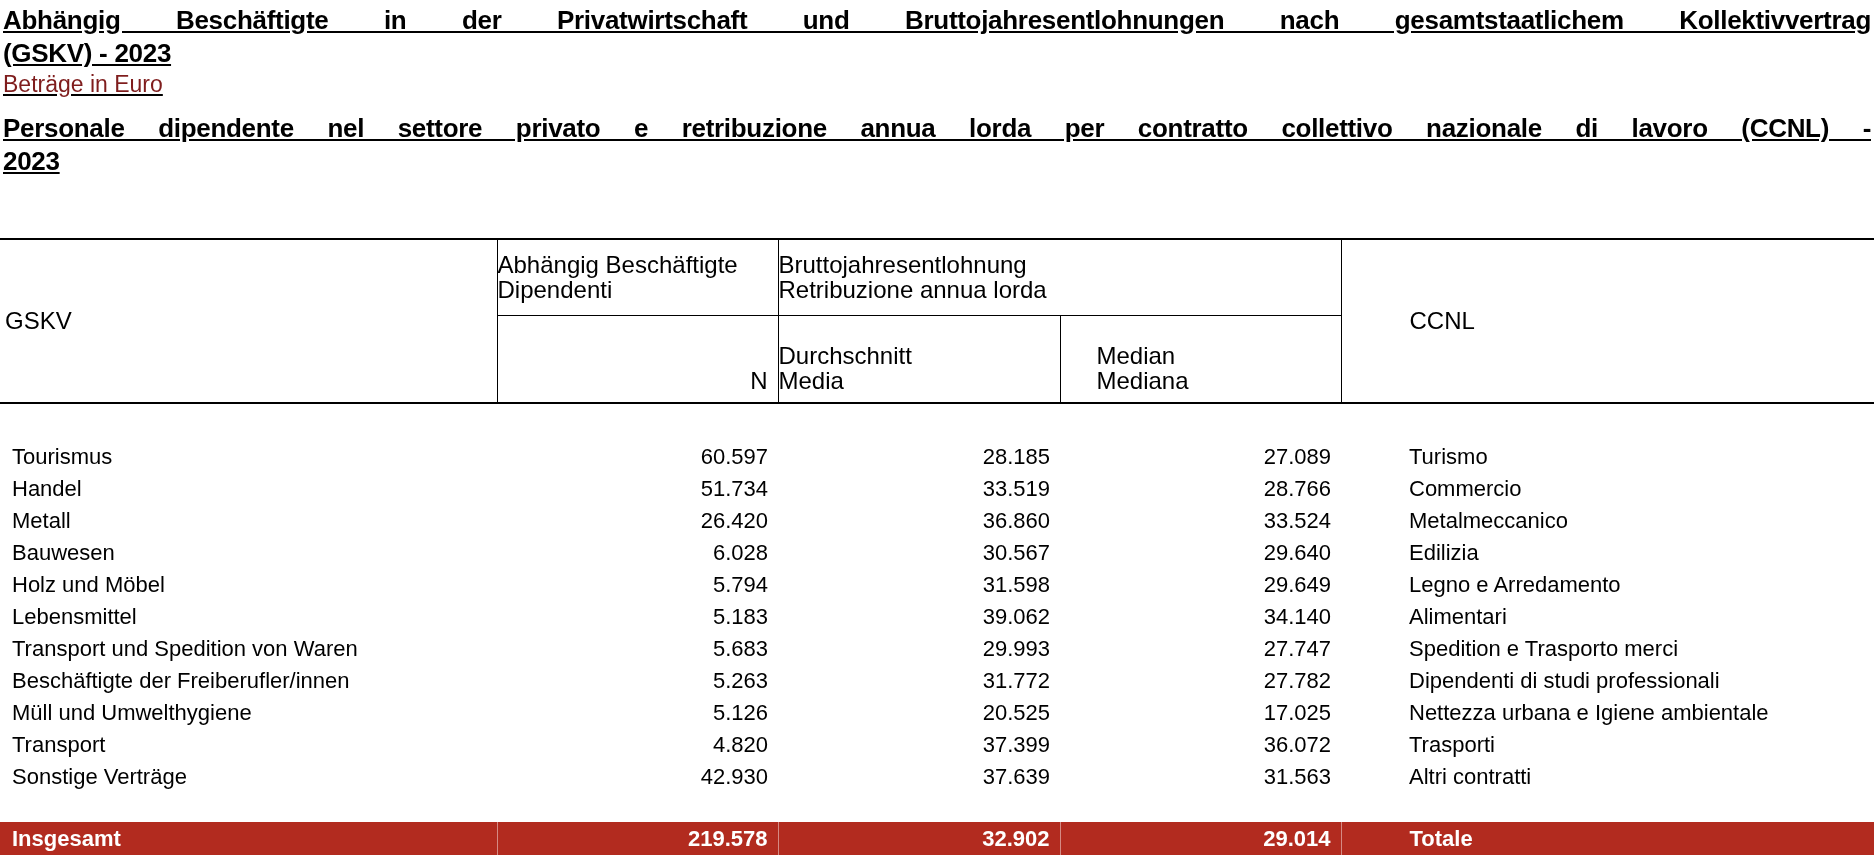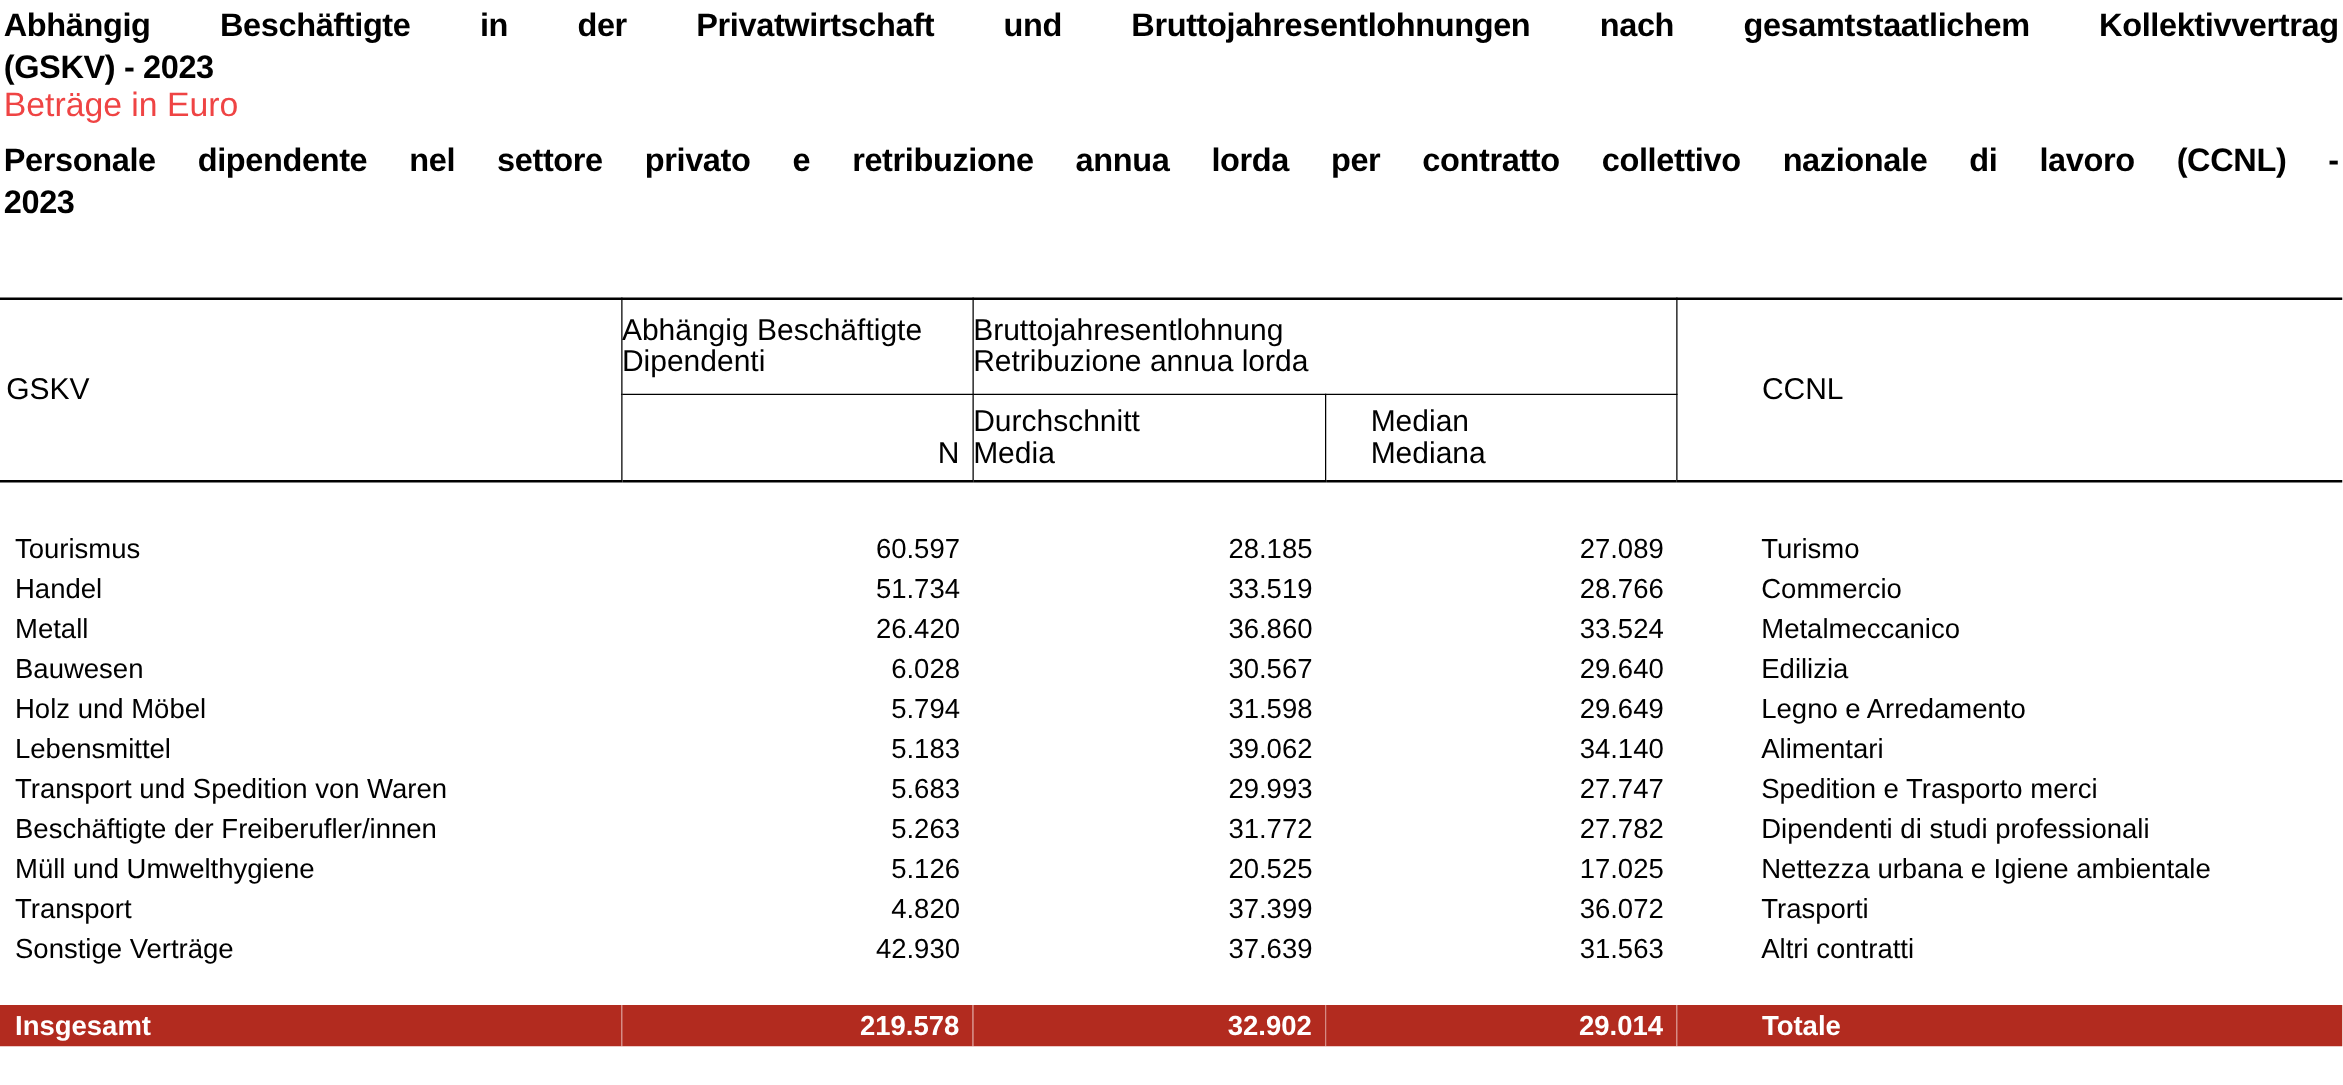--- a/index.html
+++ b/index.html
@@ -7,31 +7,31 @@
   body {
     width: 1874px;
     height: 868px;
     overflow: hidden;
     font-family: "Liberation Sans", sans-serif;
     color: #000;
   }
   .page { width: 1874px; }
 
   
-  .titles { padding: 4px 3px 0 3px; }
+  .titles { padding: 4px 3px 0 3px; text-decoration: underline; }
   .title {
     font-size: 26px;
     font-weight: bold;
     line-height: 33px;
     letter-spacing: -0.3px;
     color: #000;
   }
   .jline { display: block; text-align: justify; text-align-last: justify; word-spacing: 2px; }
   .line  { display: block; text-align: left; }
-  .subtitle { font-size: 27px; line-height: 28px; font-weight: normal; color: #ef4444; }
+  .subtitle { font-size: 23px; line-height: 28px; font-weight: normal; color: #7f1d1d; }
   .title-it { margin-top: 14px; }
 
   
   table.stat {
     width: 1874px;
     margin-top: 60px;
     border-collapse: collapse;
     table-layout: fixed;
     border-top: 2px solid #000;
   }
@@ -56,21 +56,21 @@
   }
   .th-group {
     height: 76px;
     text-align: center; vertical-align: middle;
     line-height: 25px;
     border-bottom: 1.5px solid #000;
   }
   .th-employees { border-right: 1.5px solid #000; }
   .th-gross     { border-right: 1.5px solid #000; }
   .th-sub {
-    height: 70px;
+    height: 88px;
     vertical-align: bottom;
     text-align: right;
     line-height: 25px;
     padding: 0 10px 9px 0;
     border-bottom: 2px solid #000;
   }
   .th-sub-n      { border-right: 1.5px solid #000; }
   .th-sub-mean   { border-right: 1.5px solid #000; }
   .th-sub-median { border-right: 1.5px solid #000; padding-left: 36px; }
 

